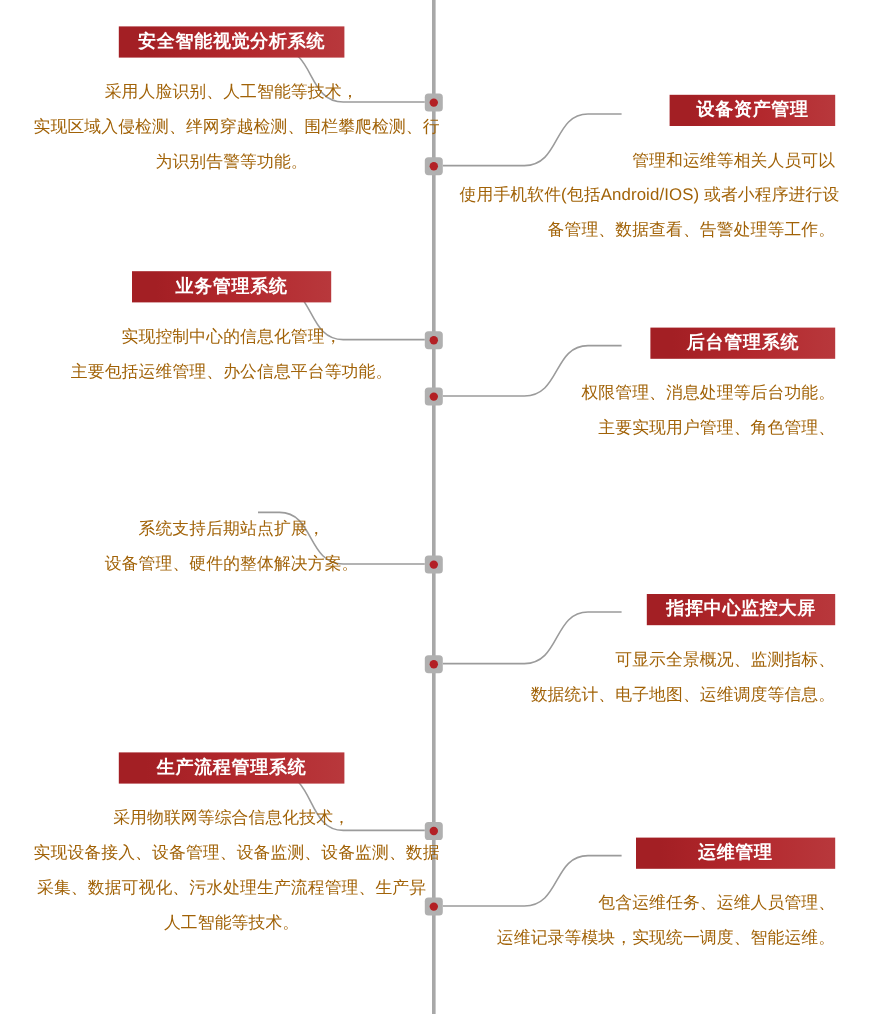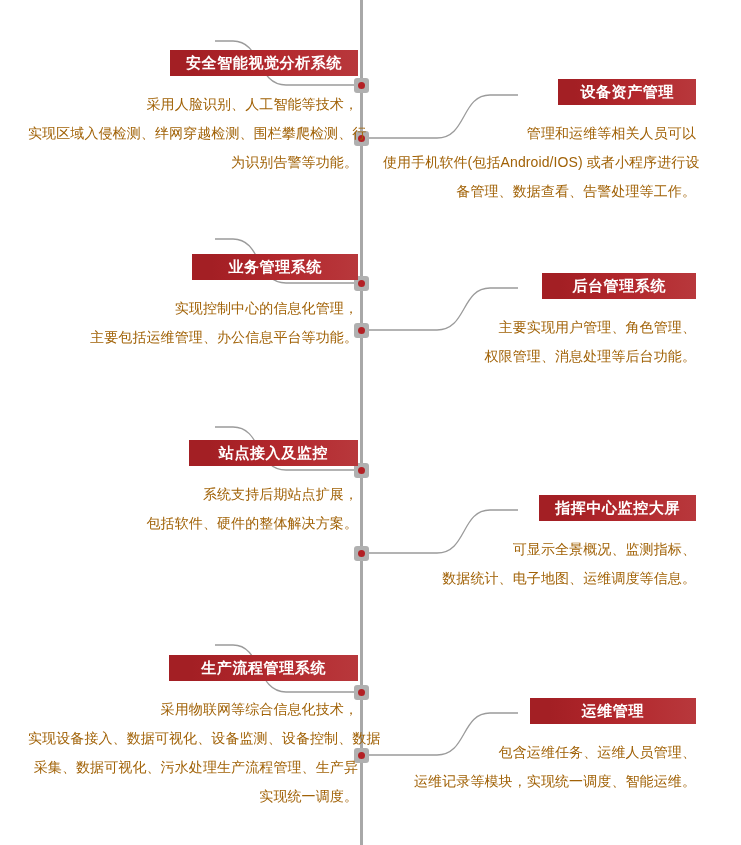--- a/index.html
+++ b/index.html
@@ -61,21 +61,21 @@
   .connectors path {
     fill: none;
     stroke: #9b9b9b;
     stroke-width: 1.3;
   }
 
   
   .block {
     position: absolute;
   }
-  .block.left  { left: 28px;  width: 330px; text-align: right; margin-top: 28px; }
+  .block.left  { left: 28px;  width: 330px; text-align: center; }
   .block.right { left: 383px; width: 313px; text-align: right; }
 
   .badge {
     display: inline-block;
     color: #ffffff;
     font-size: 15px;
     font-weight: bold;
     letter-spacing: 0.6px;
     line-height: 26px;
     height: 26px;
@@ -166,54 +166,51 @@
       <span class="tline">实现控制中心的信息化管理，</span>
       <span class="tline">主要包括运维管理、办公信息平台等功能。</span>
     </div>
   </div>
 
   <div class="block right" style="top:273px">
     <div class="badge-wrap right-badge">
       <span class="badge" style="padding:0 30px">后台管理系统</span>
     </div>
     <div class="body-text">
+      <span class="tline">权限管理、消息处理等后台功能。</span>
       <span class="tline">主要实现用户管理、角色管理、</span>
-      <span class="tline">权限管理、消息处理等后台功能。</span>
     </div>
   </div>
 
   <div class="block left" style="top:412px">
-    <div class="badge-wrap">
-      <span class="badge" style="padding:0 30px">站点接入及监控</span>
-    </div>
     <div class="body-text">
       <span class="tline">系统支持后期站点扩展，</span>
-      <span class="tline">包括软件、硬件的整体解决方案。</span>
+      <span class="tline">设备管理、硬件的整体解决方案。</span>
     </div>
   </div>
 
   <div class="block right" style="top:495px">
     <div class="badge-wrap right-badge">
       <span class="badge" style="padding:0 16px">指挥中心监控大屏</span>
     </div>
     <div class="body-text">
       <span class="tline">可显示全景概况、监测指标、</span>
       <span class="tline">数据统计、电子地图、运维调度等信息。</span>
     </div>
   </div>
 
   <div class="block left" style="top:627px">
     <div class="badge-wrap">
       <span class="badge" style="padding:0 32px">生产流程管理系统</span>
     </div>
     <div class="body-text">
       <span class="tline">采用物联网等综合信息化技术，</span>
-      <span class="tline">实现设备接入、数据可视化、设备监测、设备控制、数据</span>
+      <span class="tline">实现设备接入、设备管理、设备监测、设备监测、数据</span>
       <span class="tline">采集、数据可视化、污水处理生产流程管理、生产异</span>
-      <span class="tline">实现统一调度。</span>
+      <span class="tline">人工智能等技术。</span>
     </div>
   </div>
 
   <div class="block right" style="top:698px">
     <div class="badge-wrap right-badge">
       <span class="badge" style="padding:0 52px">运维管理</span>
     </div>
     <div class="body-text">
       <span class="tline">包含运维任务、运维人员管理、</span>
       <span class="tline">运维记录等模块，实现统一调度、智能运维。</span>

